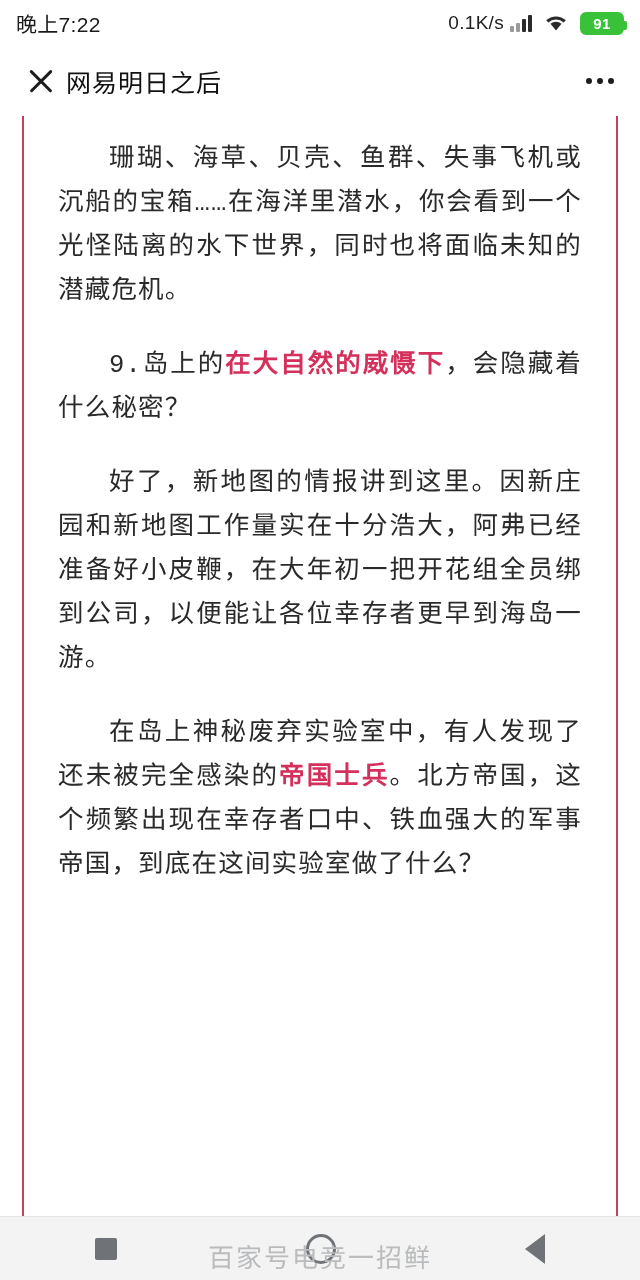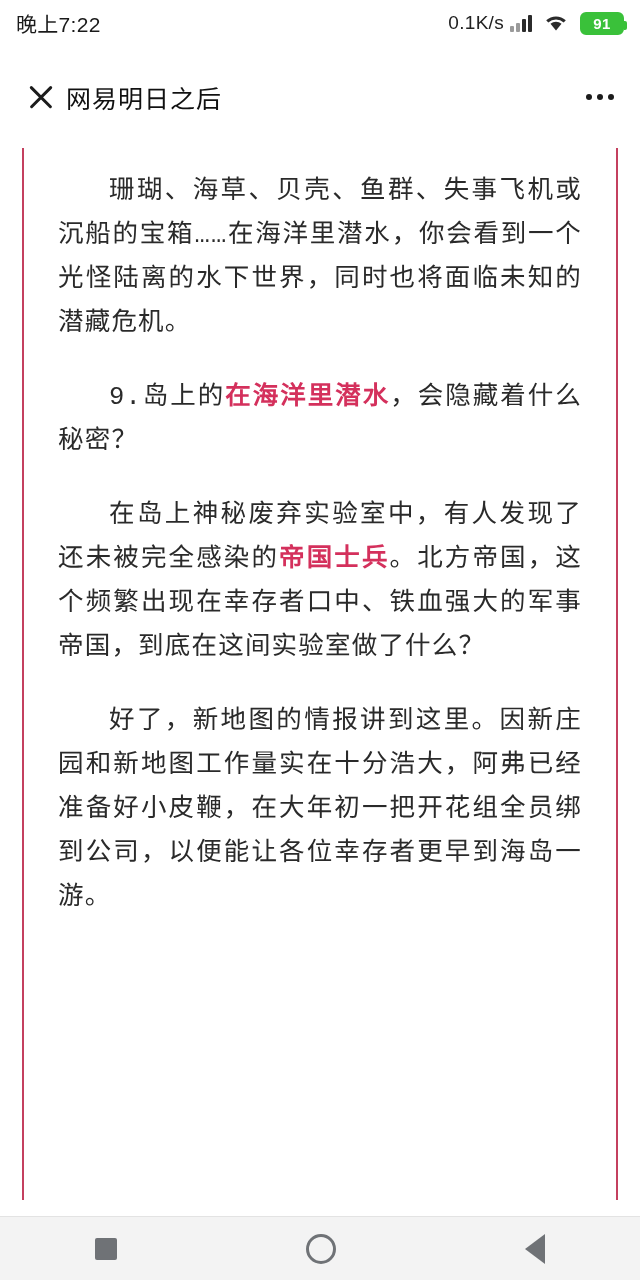--- a/index.html
+++ b/index.html
@@ -10,21 +10,20 @@
     font-family: "Liberation Sans", "DejaVu Sans", sans-serif;
     overflow: hidden;
   }
   .screen {
     position: relative;
     width: 640px;
     height: 1280px;
     background: #ffffff;
     display: flex;
     flex-direction: column;
-    gap: 16px;
   }
 
   
   .statusbar {
     height: 46px;
     flex: 0 0 46px;
     display: flex;
     align-items: center;
     padding: 0 16px;
     background: #ffffff;
@@ -179,25 +178,26 @@
     <div class="more-btn">
       <i></i>
         <i></i>
         <i></i>
     </div>
   </div>
 
   <div class="article-wrap">
     <div class="article" id="article">
         <div class="para indent"><span class="">珊瑚、海草、贝壳、鱼群、失事飞机或沉船的宝箱……在海洋里潜水，你会看到一个光怪陆离的水下世界，同时也将面临未知的潜藏危机。</span></div>
-        <div class="para indent"><span class="">9.岛上的</span><span class="hl">在海洋里潜水</span><span class="">，会隐藏着什么秘密？</span></div>
+        <div class="para indent"><span class="">9.岛上的</span><span class="hl">在大自然的威慑下</span><span class="">，会隐藏着什么秘密？</span></div>
+        <div class="para indent"><span class="">好了，新地图的情报讲到这里。因新庄园和新地图工作量实在十分浩大，阿弗已经准备好小皮鞭，在大年初一把开花组全员绑到公司，以便能让各位幸存者更早到海岛一游。</span></div>
         <div class="para indent"><span class="">在岛上神秘废弃实验室中，有人发现了还未被完全感染的</span><span class="hl">帝国士兵</span><span class="">。北方帝国，这个频繁出现在幸存者口中、铁血强大的军事帝国，到底在这间实验室做了什么？</span></div>
-        <div class="para indent"><span class="">好了，新地图的情报讲到这里。因新庄园和新地图工作量实在十分浩大，阿弗已经准备好小皮鞭，在大年初一把开花组全员绑到公司，以便能让各位幸存者更早到海岛一游。</span></div>
       </div>
   </div>
 
   <div class="navbar">
     <div class="nav-square"></div>
     <div class="nav-circle"></div>
     <div class="nav-tri"></div>
+    <div class="watermark">百家号电竞一招鲜</div>
   </div>
 
 </div>
 
 </body></html>

